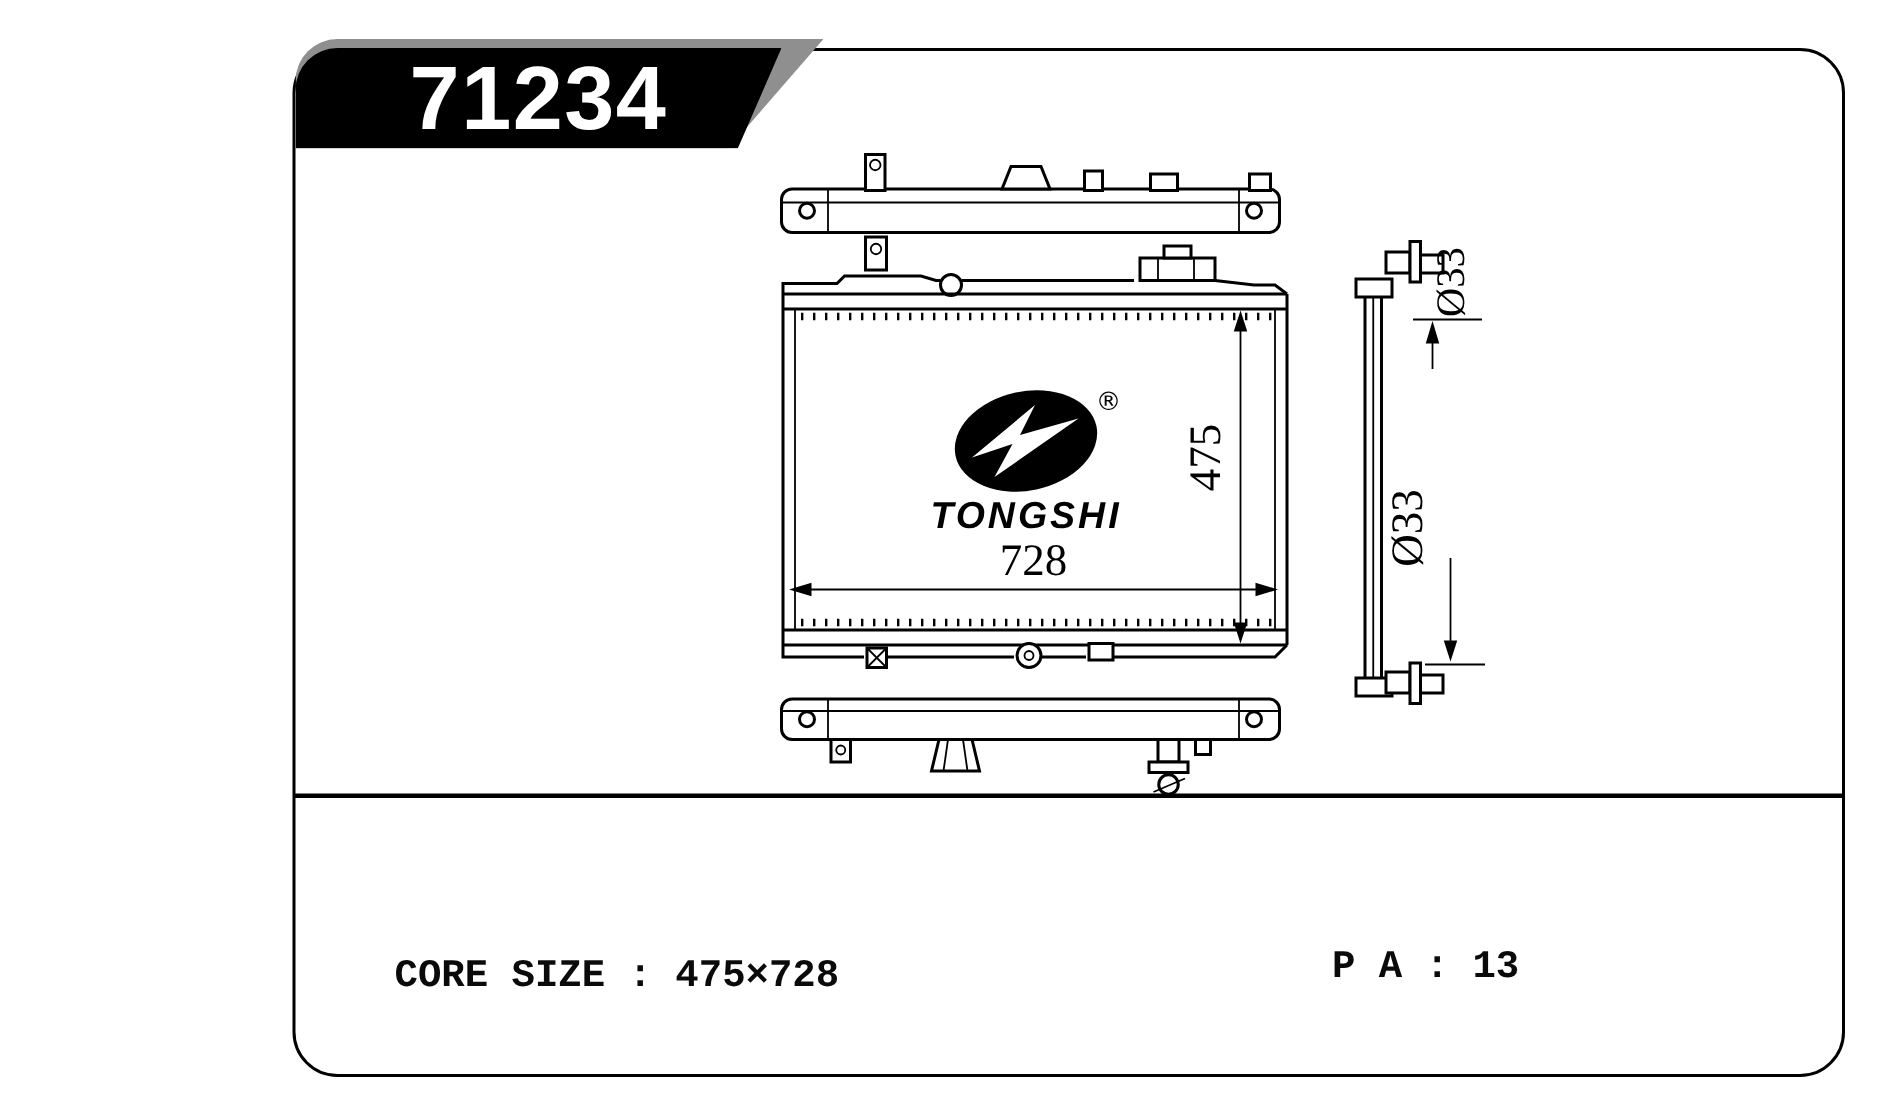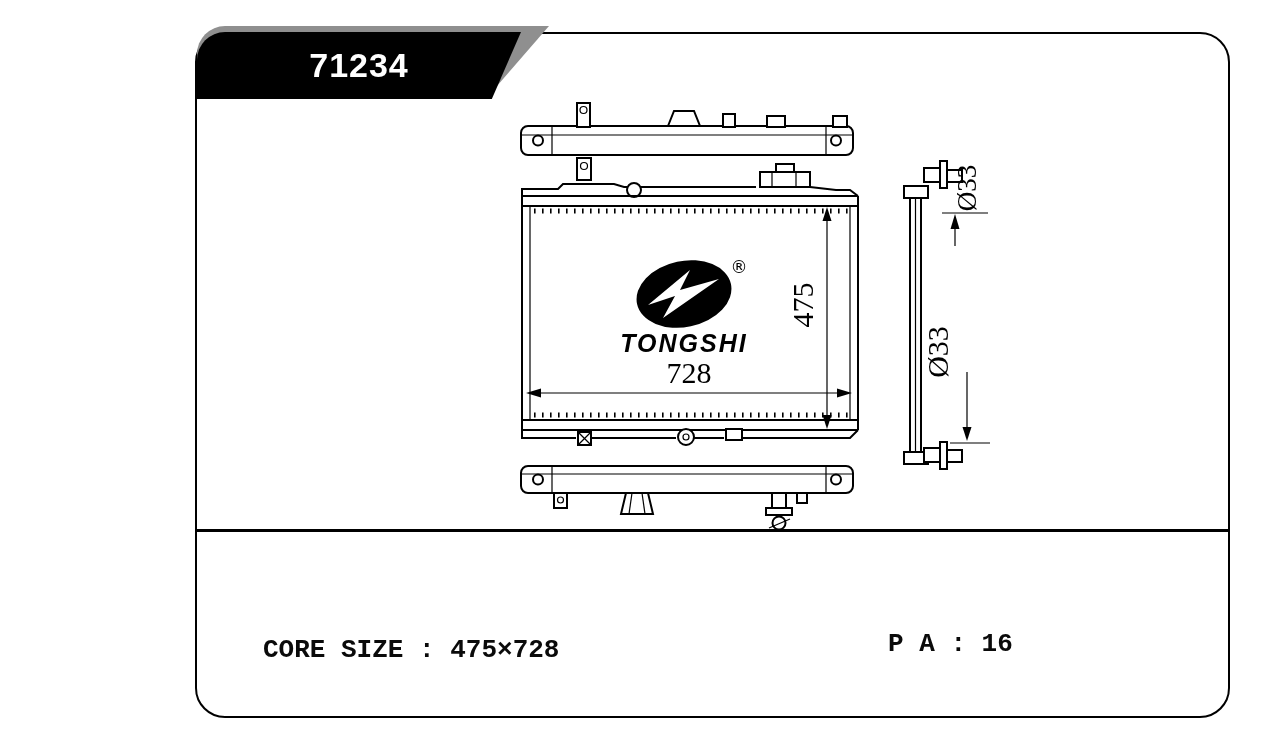--- a/index.html
+++ b/index.html
@@ -1,21 +1,21 @@
 <!DOCTYPE html>
 <html><head>
 <meta charset="utf-8">
 <style>
   html,body{margin:0;padding:0;background:#fff;}
   body{width:1266px;height:741px;overflow:hidden;}
   .page{position:relative;width:1266px;height:741px;background:#fff;font-family:"Liberation Sans",sans-serif;}
   .card{position:absolute;left:195px;top:32px;width:1035px;height:686px;border:2.5px solid #000;border-radius:30px;box-sizing:border-box;background:#fff;}
   .badge-shadow{position:absolute;left:197px;top:26px;width:352px;height:73px;background:#8f8f8f;clip-path:polygon(0 0,100% 0,82% 100%,0 100%);border-top-left-radius:28px;}
   .badge{position:absolute;left:197px;top:32px;width:324px;height:67px;background:#000;clip-path:polygon(0 0,100% 0,91% 100%,0 100%);border-top-left-radius:28px;display:flex;align-items:center;justify-content:center;}
-  .badge-text{font-size:34px;font-weight:bold;color:#fff;letter-spacing:1px;font-family:"Liberation Sans",sans-serif;}
+  .badge-text{font-size:60px;font-weight:bold;color:#fff;letter-spacing:1px;font-family:"Liberation Sans",sans-serif;}
   .overlay{position:absolute;left:0;top:0;width:1266px;height:741px;}
   .divider{position:absolute;left:196px;top:529px;width:1034px;height:3px;background:#000;}
   .spec-col{position:absolute;font-family:"Liberation Mono","DejaVu Sans Mono",monospace;font-size:26px;font-weight:600;color:#0a0a0a;white-space:pre;line-height:36px;}
   .spec-left{left:263px;top:560px;}
   .spec-right{left:888px;top:554px;}
   
   .ln{fill:none;stroke:#000;stroke-width:2;}
   .lnf{fill:#fff;stroke:#000;stroke-width:2;}
   .thin{fill:none;stroke:#000;stroke-width:1.2;}
   .comb{stroke:#000;stroke-width:5;stroke-dasharray:1.6 6.4;fill:none;}
@@ -164,19 +164,19 @@
   </div>
 
   <div class="divider"></div>
 
   <div class="spec-col spec-left">
     <div>CORE SIZE : 475×728</div>
     
     
   </div>
   <div class="spec-col spec-right">
-    <div>P A : 16</div>
+    <div>P A : 13</div>
     <div>DPI :</div>
     
     
   </div>
 
 </div>
 
 </body></html>

